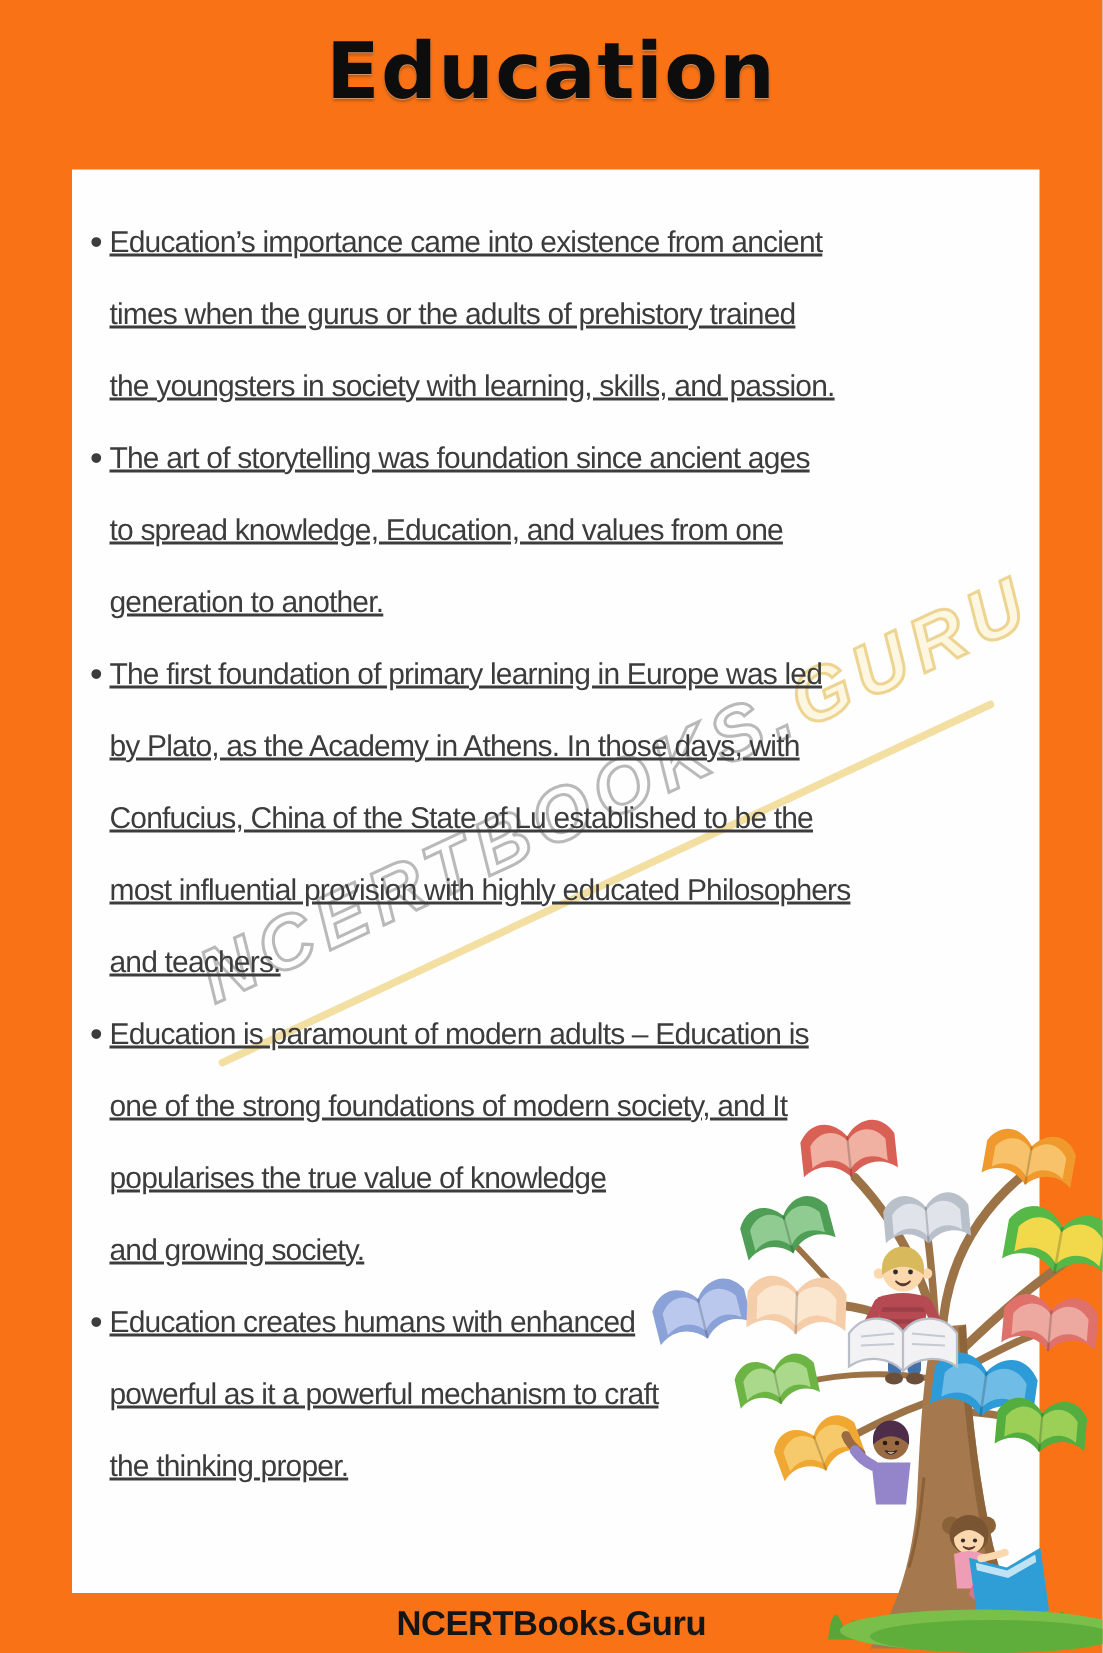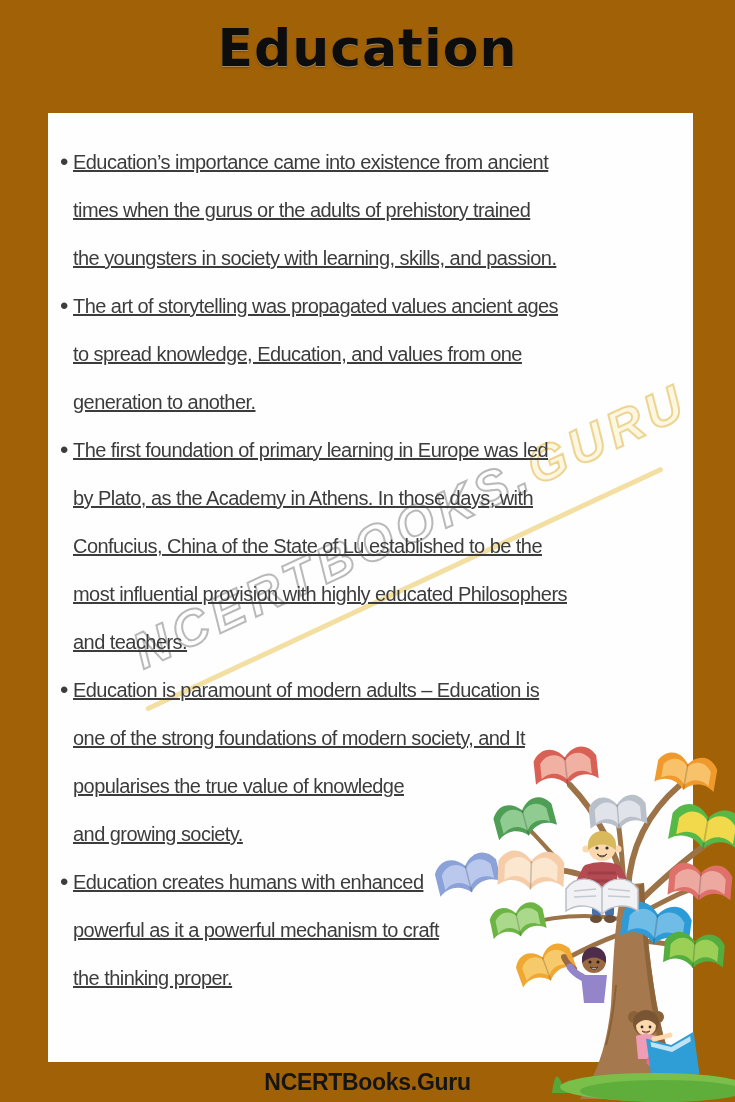--- a/index.html
+++ b/index.html
@@ -2,21 +2,21 @@
 <html><head>
 <meta charset="utf-8">
 <style>
   html,body{margin:0;padding:0;}
   body{
     width:735px;height:1102px;
     font-family:"Liberation Sans","DejaVu Sans",sans-serif;
     background:#cbe1f2;
     position:relative;overflow:hidden;
   }
-  .page{position:absolute;inset:0;width:735px;height:1102px;background:#a16207;}
+  .page{position:absolute;inset:0;width:735px;height:1102px;background:#f97316;}
 
   
   .page-title{
     position:absolute;top:18px;left:0;width:735px;
     text-align:center;
     font-family:"DejaVu Sans",sans-serif;
     font-size:52px;font-weight:800;color:#0d0d0d;
     letter-spacing:1px;
     text-shadow:0 1px 0 rgba(255,255,255,0.35), 0 2px 2px rgba(0,0,0,0.25);
     z-index:2;
@@ -104,21 +104,21 @@
         <div class="lines">
           <div class="bullet-line">Education’s importance came into existence from ancient</div>
           <div class="bullet-line">times when the gurus or the adults of prehistory trained</div>
           <div class="bullet-line">the youngsters in society with learning, skills, and passion.</div>
         </div>
       </div>
 
       <div class="bullet-item">
         <span class="dot">•</span>
         <div class="lines">
-          <div class="bullet-line">The art of storytelling was propagated values ancient ages</div>
+          <div class="bullet-line">The art of storytelling was foundation since ancient ages</div>
           <div class="bullet-line">to spread knowledge, Education, and values from one</div>
           <div class="bullet-line">generation to another.</div>
         </div>
       </div>
 
       <div class="bullet-item">
         <span class="dot">•</span>
         <div class="lines">
           <div class="bullet-line">The first foundation of primary learning in Europe was led</div>
           <div class="bullet-line">by Plato, as the Academy in Athens. In those days, with</div>

